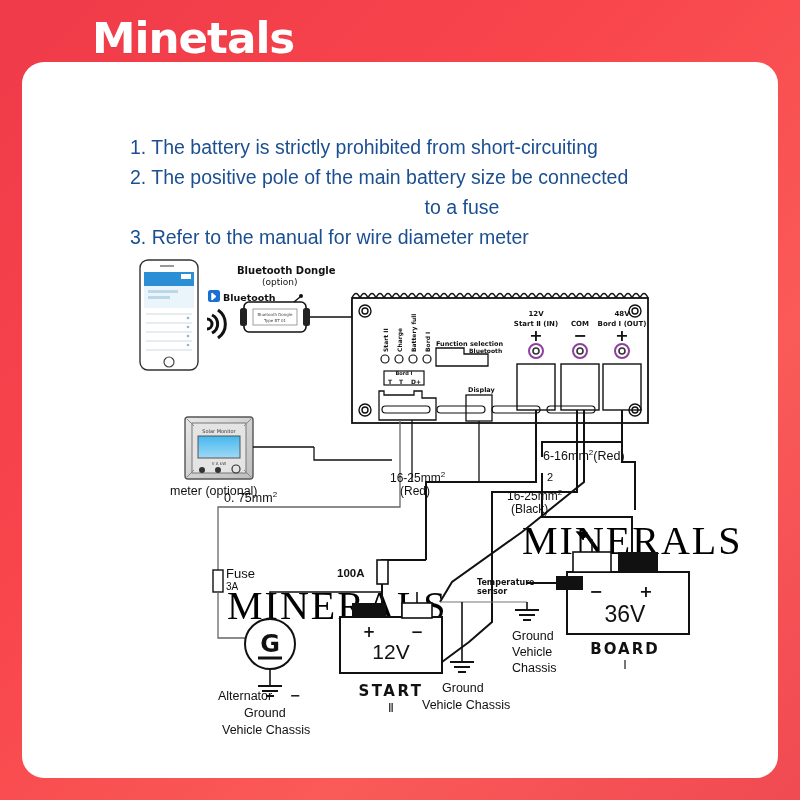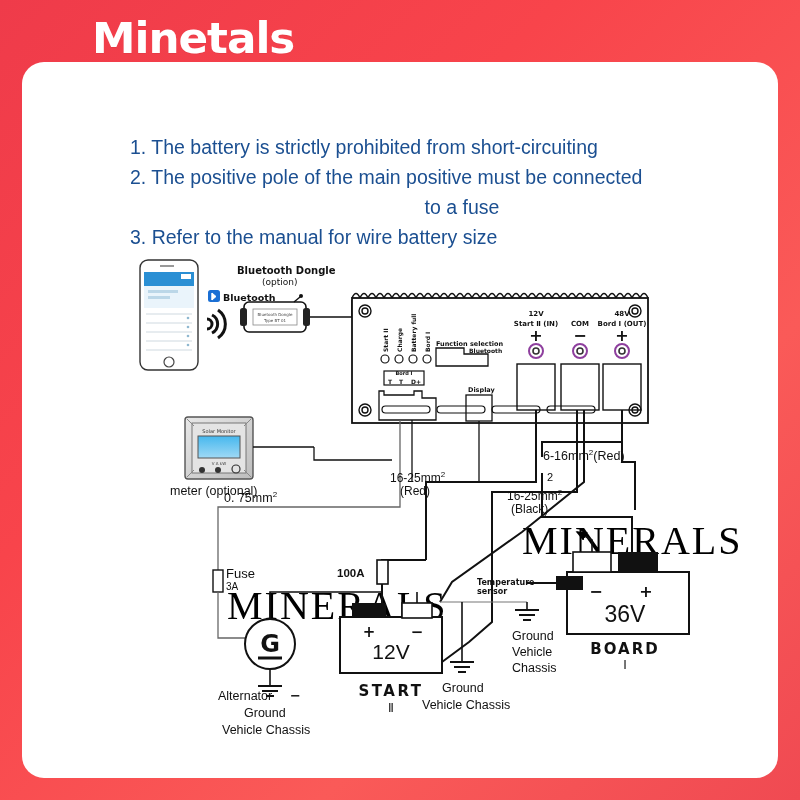--- a/index.html
+++ b/index.html
@@ -57,23 +57,23 @@
 </head>
 <body>
 
 <div id="frame">
   <div id="brand">Minetals</div>
 
   <div id="card">
 
     <div id="notes">
       <div class="ln"><span>1.</span> <span>The battery is strictly prohibited from short-circuiting</span></div>
-      <div class="ln"><span>2.</span> <span>The positive pole of the main positive must be connected</span></div>
+      <div class="ln"><span>2.</span> <span>The positive pole of the main battery size be connected</span></div>
       <div class="ln cont">to a fuse</div>
-      <div class="ln"><span>3.</span> <span>Refer to the manual for wire battery size</span></div>
+      <div class="ln"><span>3.</span> <span>Refer to the manual for wire diameter meter</span></div>
     </div>
 
     <div id="diagram">
 
       <div class="wm" style="left:205px;top:520px;">MINERALS</div>
       <div class="wm" style="left:500px;top:455px;">MINERALS</div>
 
       <svg width="756" height="716" viewBox="0 0 756 716" xmlns="http://www.w3.org/2000/svg">
         <defs>
           <linearGradient id="lcd" x1="0" y1="0" x2="0" y2="1">

